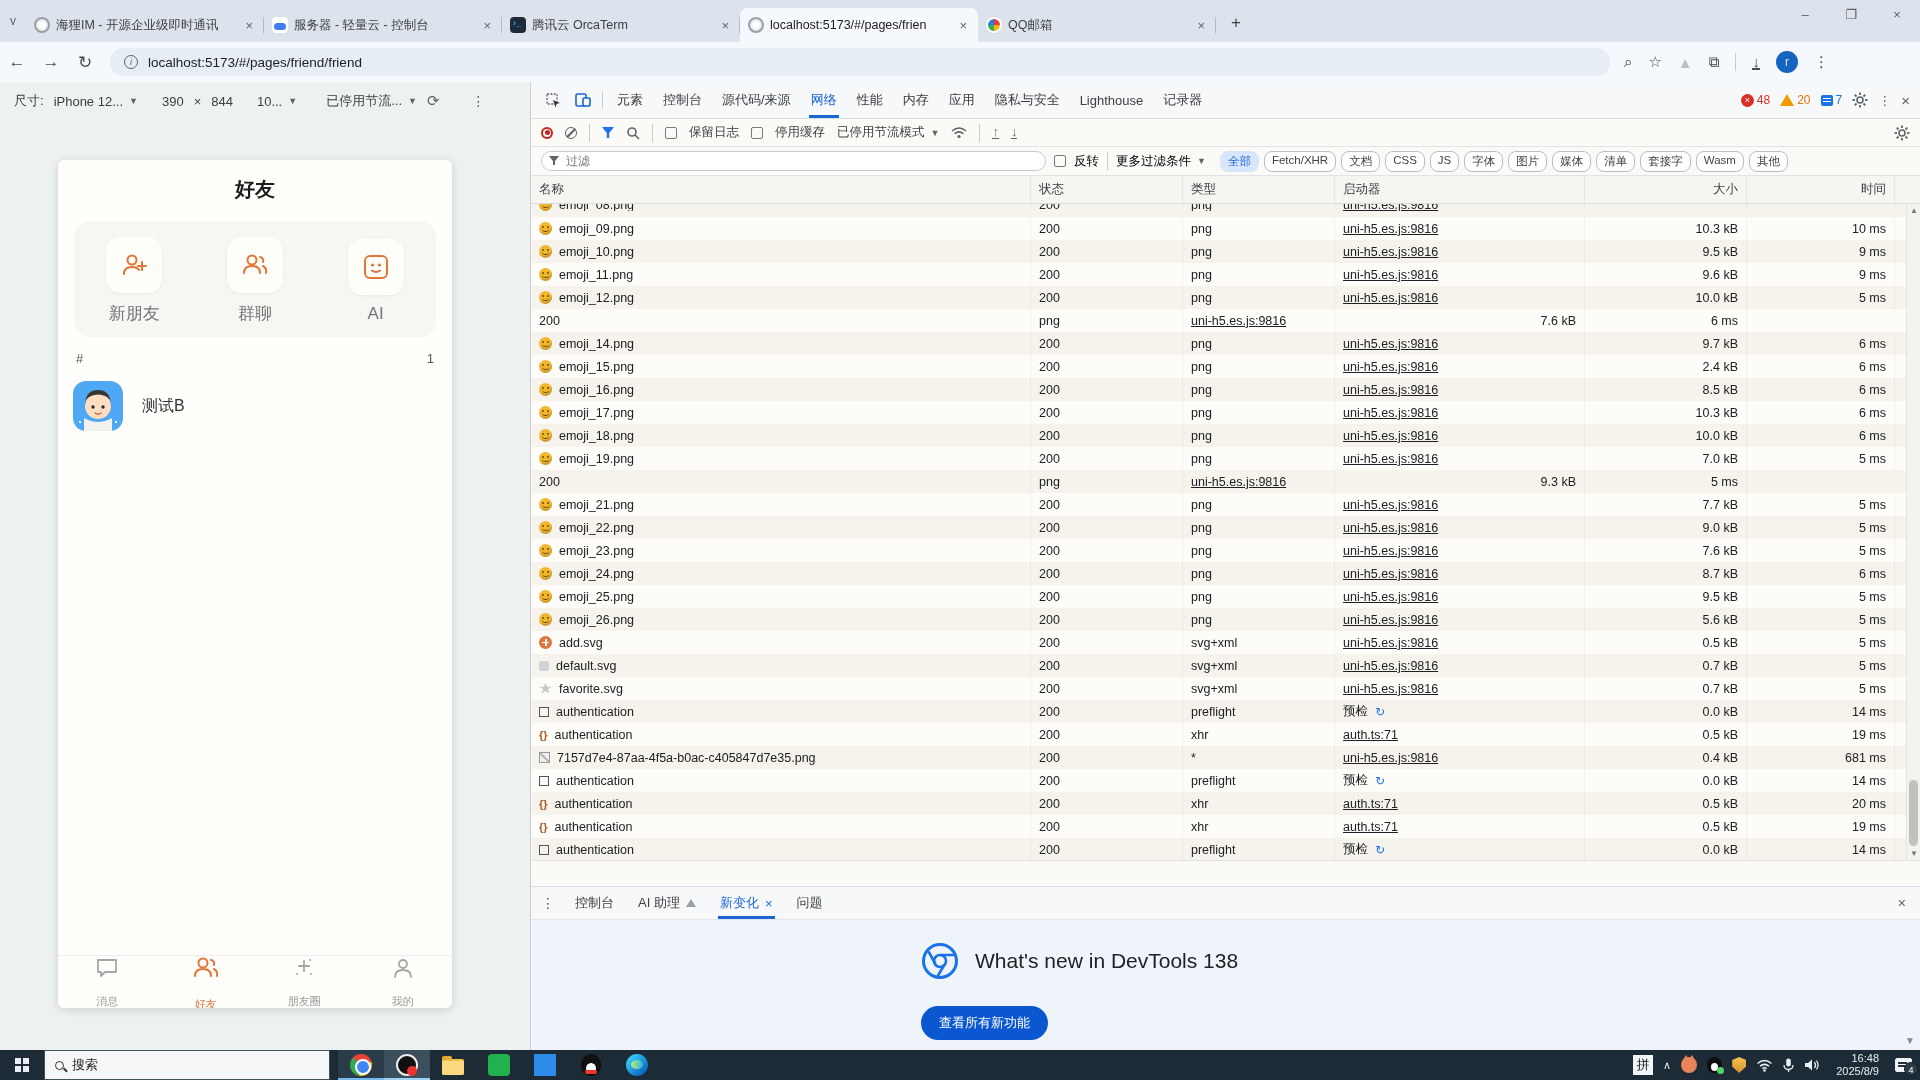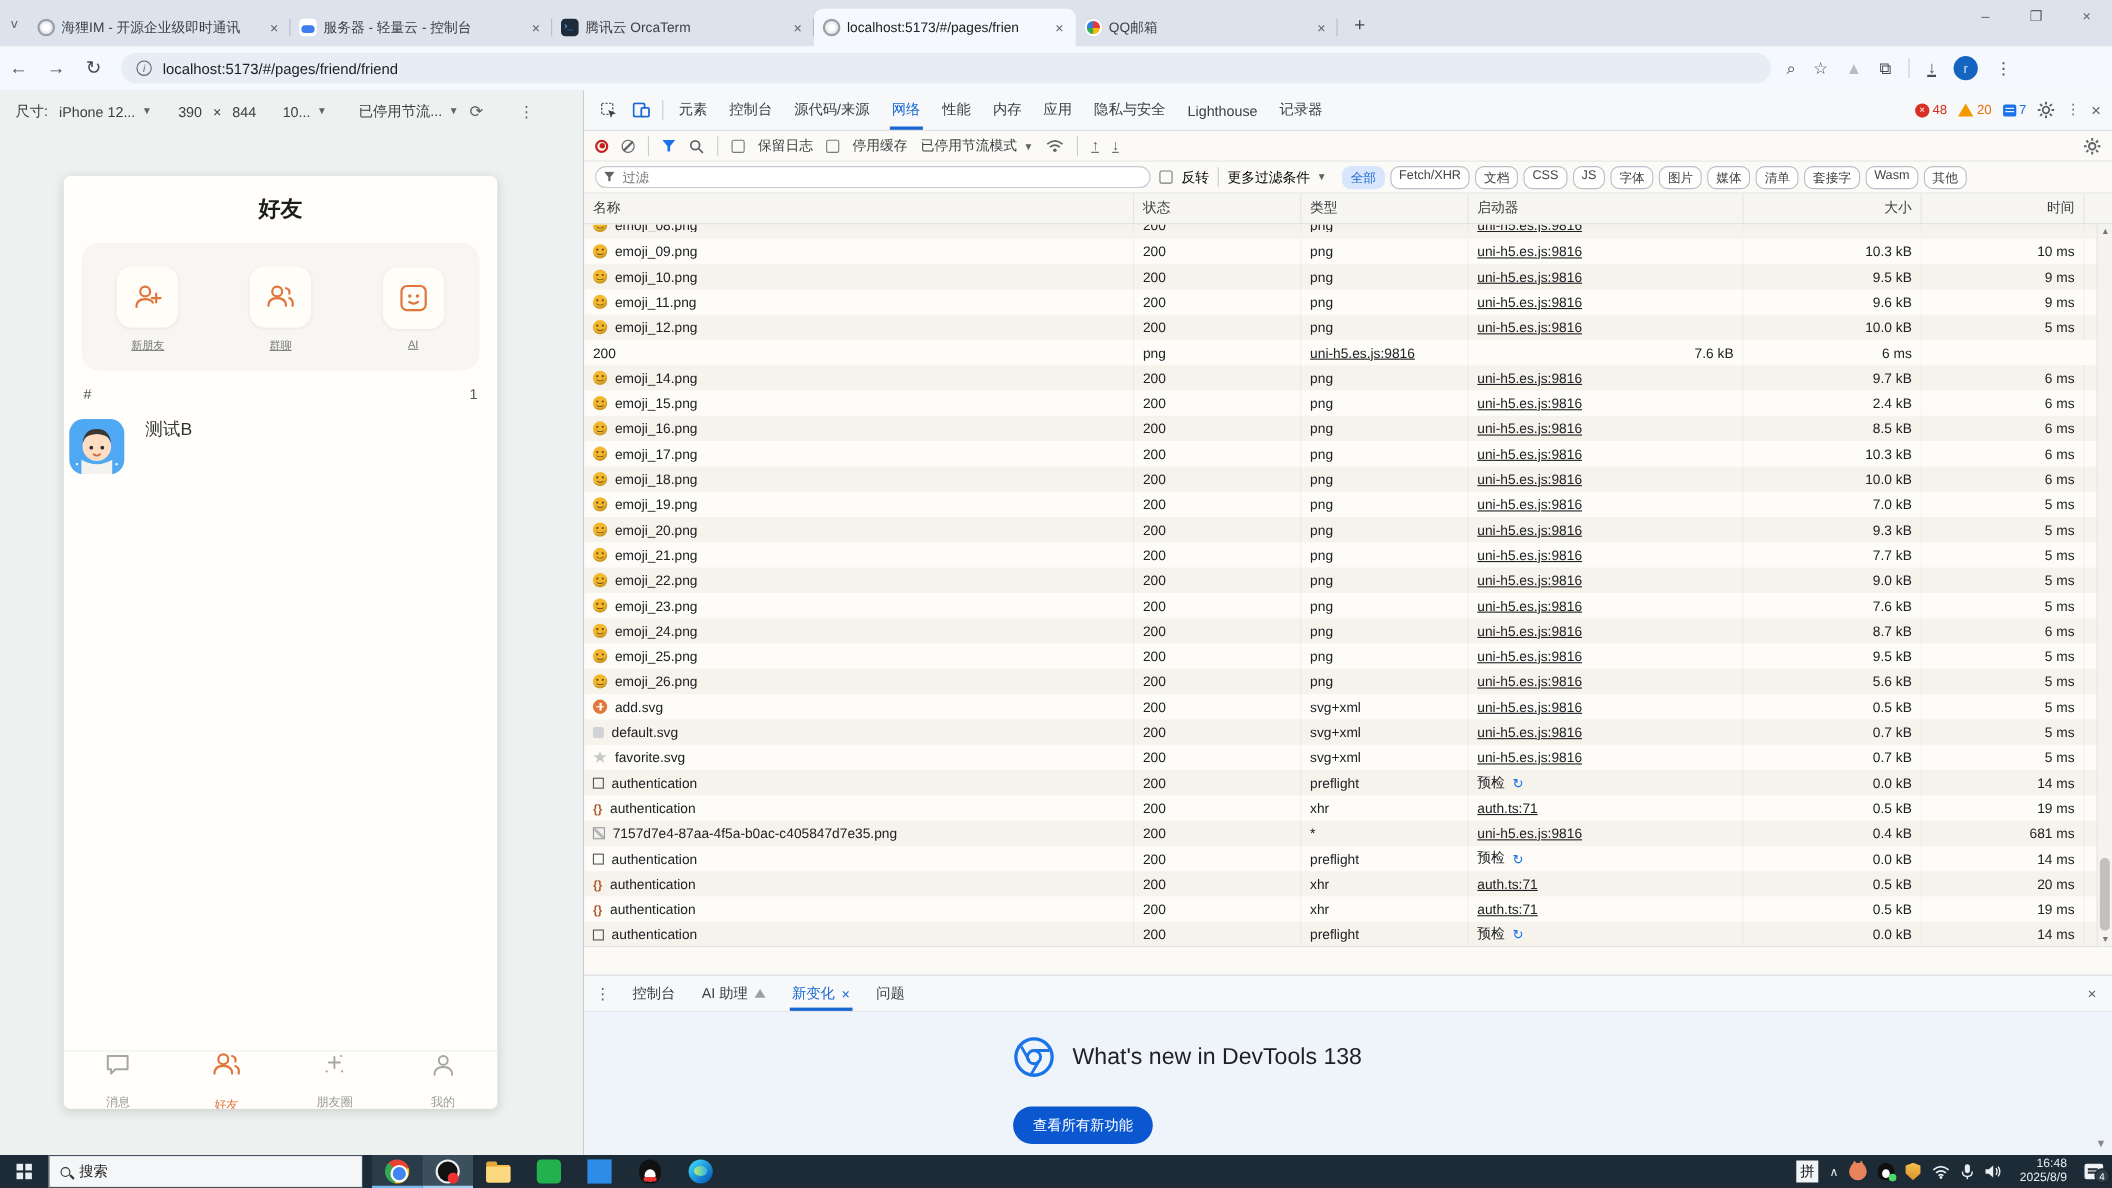--- a/index.html
+++ b/index.html
@@ -55,23 +55,23 @@
 
   
   .phone { position:absolute; left:58px; top:78px; width:394px; height:848px; background:#fffefa;
     border-radius:6px; box-shadow:0 2px 10px rgba(0,0,0,.14); overflow:hidden; }
   .phone-title { text-align:center; font-size:20px; font-weight:bold; color:#1c1c1c; padding-top:16px; }
   .action-panel { margin:18px 16px 0; height:116px; background:#f7f6f2; border-radius:16px;
     display:flex; justify-content:space-around; align-items:center; padding-top:4px; }
   .action { display:flex; flex-direction:column; align-items:center; gap:9px; }
   .tile { width:56px; height:56px; background:#fffdf7; border-radius:14px; box-shadow:0 1px 3px rgba(0,0,0,.06);
     display:flex; align-items:center; justify-content:center; }
-  .action .lbl { font-size:10px; color:#777;text-decoration:underline; }
+  .action .lbl { font-size:17px; color:#777; }
   .sec-head { display:flex; justify-content:space-between; padding:14px 18px 4px; font-size:13px; color:#555; }
-  .contact { display:flex; gap:18px; padding:10px 4px; }
+  .contact { display:flex; align-items:center; gap:18px; padding:10px 14px; }
   .contact .cname { font-size:16px; color:#333; }
   .idx-col { position:absolute; right:10px; top:408px; display:flex; flex-direction:column; gap:6px;
     font-size:10px; color:#888; text-align:center; }
   .ptabbar { position:absolute; left:0; bottom:0; width:100%; height:53px; border-top:1px solid #eee;
     background:#fffefb; display:flex; }
   .ptab { flex:1; display:flex; flex-direction:column; align-items:center; justify-content:center; gap:14px;
     font-size:11px; color:#9a9a98; }
   .ptab.active { color:#e0763b; }
 
   
@@ -820,24 +820,20 @@
           </div>
           <div class="cell num">
             <span>7.0 kB</span>
           </div>
           <div class="cell num">
             <span>5 ms</span>
           </div>
         </div>
         <div class="row">
           <div class="cell">
-            <span class="ricon ico-emoji"></span>
-            <span>emoji_20.png</span>
-          </div>
-          <div class="cell">
             <span>200</span>
           </div>
           <div class="cell">
             <span>png</span>
           </div>
           <div class="cell">
             <span class="init link">uni-h5.es.js:9816</span>
 
           </div>
           <div class="cell num">

